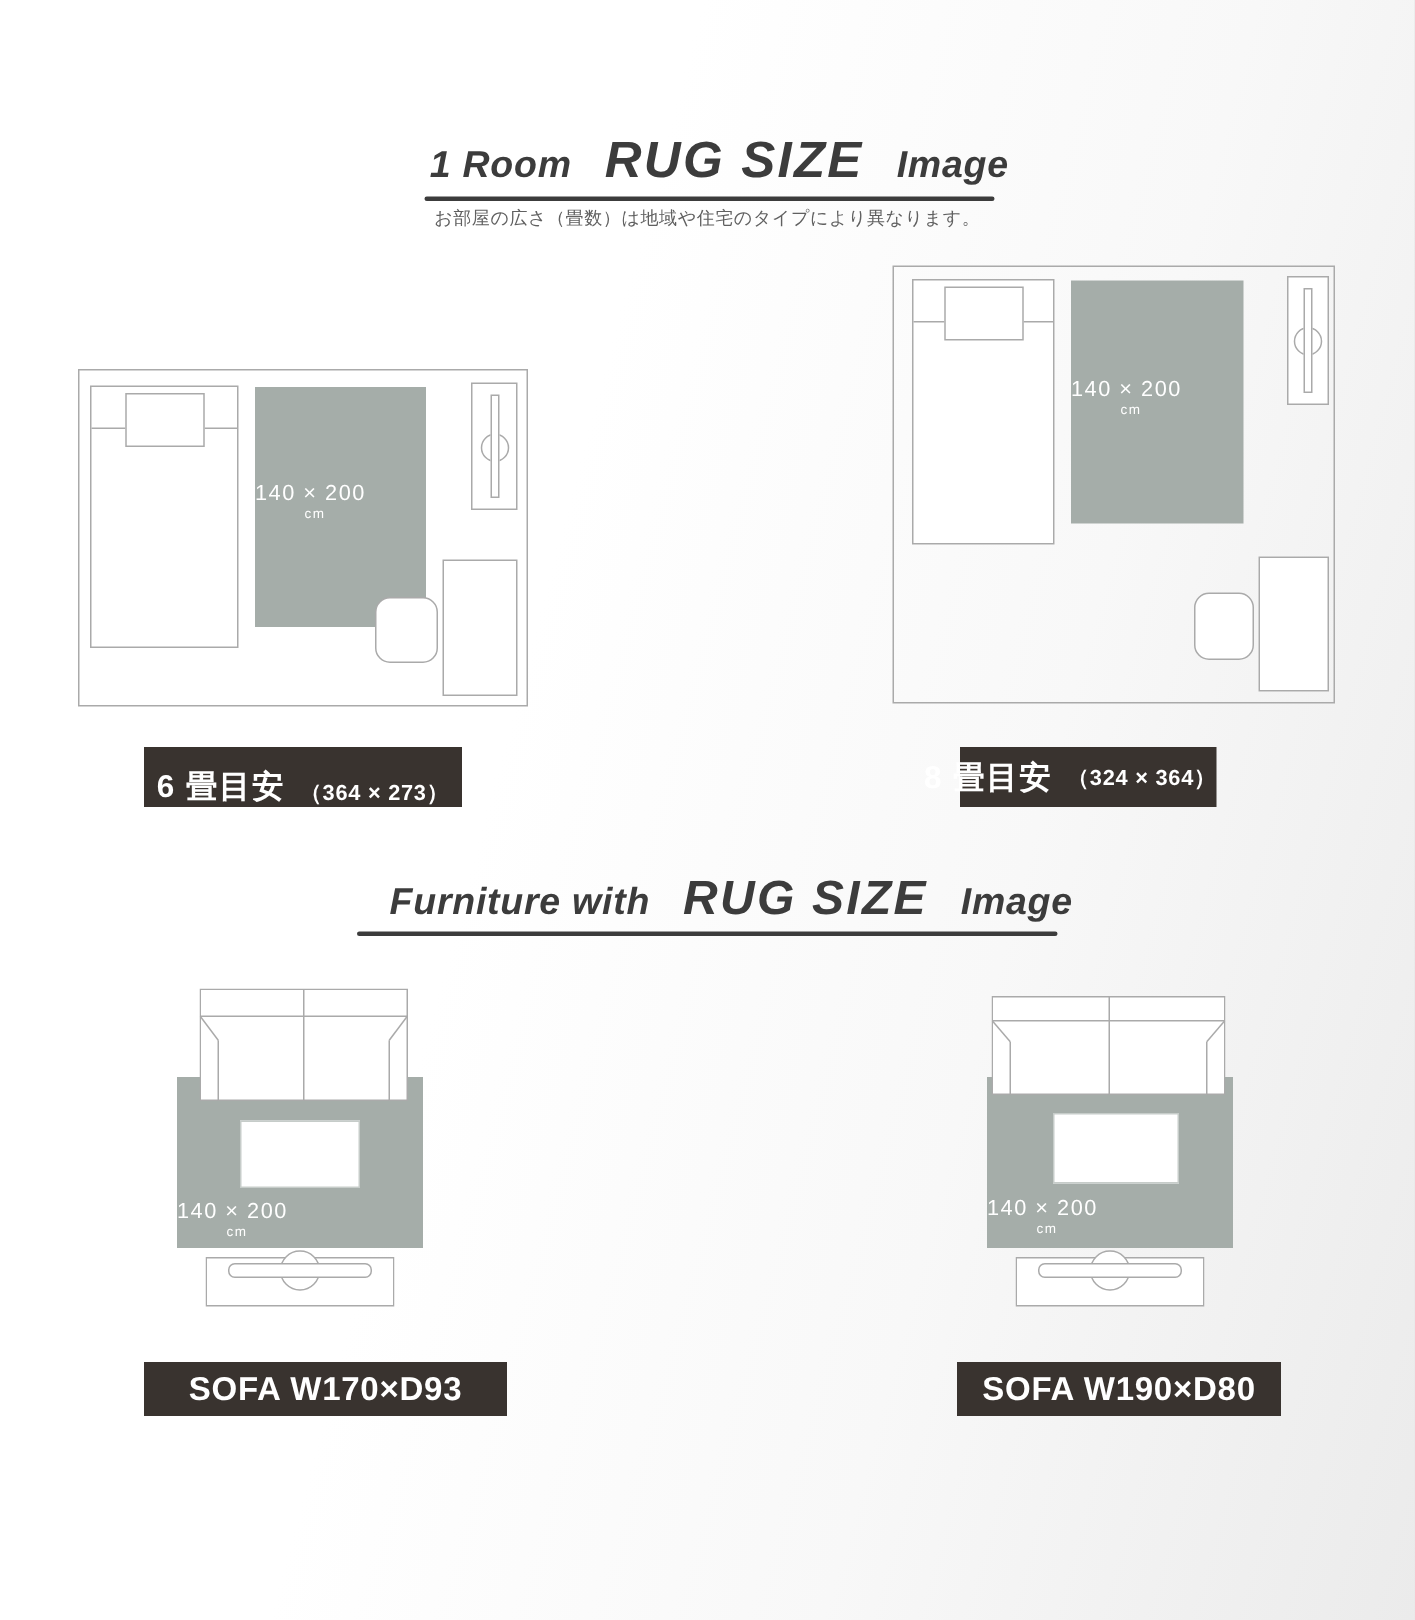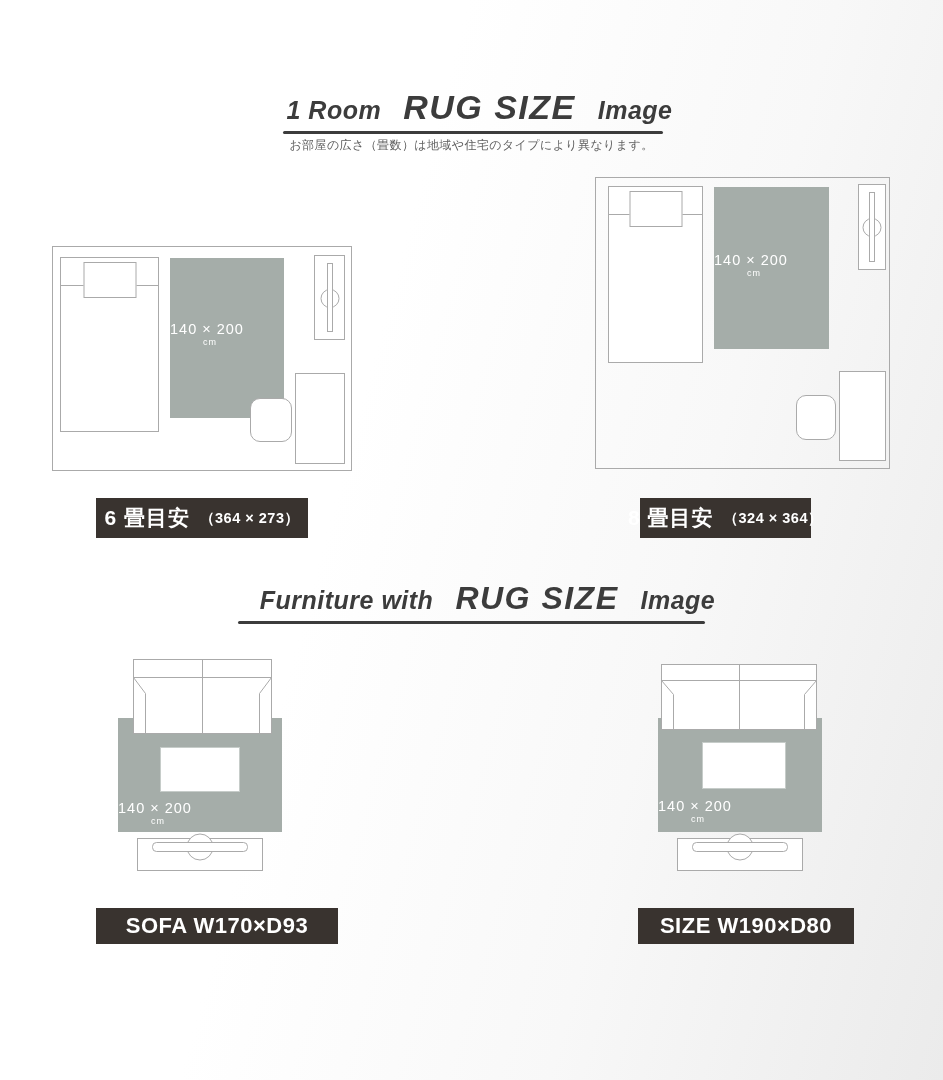--- a/index.html
+++ b/index.html
@@ -76,21 +76,21 @@
       <div class="bed-line"></div>
       <div class="pillow"></div>
     </div>
     <div class="furn" style="left:261px; top:8px; width:31px; height:85px;">
       <div class="mirror-circle"></div>
       <div class="mirror-bar"></div>
     </div>
     <div class="furn" style="left:242px; top:126px; width:50px; height:91px;"></div>
     <div class="furn chair" style="left:197px; top:151px; width:42px; height:44px;"></div>
   </div>
-  <div class="tag" style="left:96px; top:498px; width:212px; height:40px;">
+  <div class="tag" style="left:96px; top:498px; width:212px; height:40px;align-items:flex-end;">
     <span class="tag-main">6 畳目安</span>
     <span class="tag-dims">（364 × 273）</span>
   </div>
 
   <div class="room" style="left:595px; top:177px; width:295px; height:292px;">
     <div class="rug" style="left:118px; top:9px; width:115px; height:162px;">
       <div class="rug-text" style="top:64px;">
         <span class="rug-num">140 × 200</span>
         <span class="rug-unit">cm</span>
       </div>
@@ -99,21 +99,21 @@
       <div class="bed-line"></div>
       <div class="pillow"></div>
     </div>
     <div class="furn" style="left:262px; top:6px; width:28px; height:86px;">
       <div class="mirror-circle"></div>
       <div class="mirror-bar"></div>
     </div>
     <div class="furn" style="left:243px; top:193px; width:47px; height:90px;"></div>
     <div class="furn chair" style="left:200px; top:217px; width:40px; height:45px;"></div>
   </div>
-  <div class="tag" style="left:640px; top:498px; width:171px; height:40px;">
+  <div class="tag" style="left:640px; top:498px; width:171px; height:40px;justify-content:flex-end;">
     <span class="tag-main">8 畳目安</span>
     <span class="tag-dims">（324 × 364）</span>
   </div>
 
   <div class="title-row" style="top:580px;margin-left:32px;">
     <span class="title-sm">Furniture with</span>
     <span class="title-lg" style="font-size:32px;">RUG SIZE</span>
     <span class="title-sm">Image</span>
   </div>
   <div class="rule" style="top:621px; left:238px; width:467px;"></div>
@@ -162,16 +162,16 @@
       <line class="ln" x1="12.5" y1="30.5" x2="12.5" y2="65.5"></line>
       <line class="ln" x1="143.5" y1="30.5" x2="143.5" y2="65.5"></line>
     </svg>
     <svg class="linework" style="left:27px; top:173px;" width="126" height="44" viewBox="0 0 126 44">
       <rect class="fillw" x="0.5" y="10.5" width="125" height="32"></rect>
       <circle class="fillw" cx="63" cy="19" r="13"></circle>
       <rect class="fillw" x="15.5" y="14.5" width="95" height="9" rx="4"></rect>
     </svg>
   </div>
   <div class="tag" style="left:638px; top:908px; width:216px; height:36px;">
-    <span class="tag-sofa">SIZE W190×D80</span>
+    <span class="tag-sofa">SOFA W190×D80</span>
   </div>
 
 </div>
 
 </body></html>

